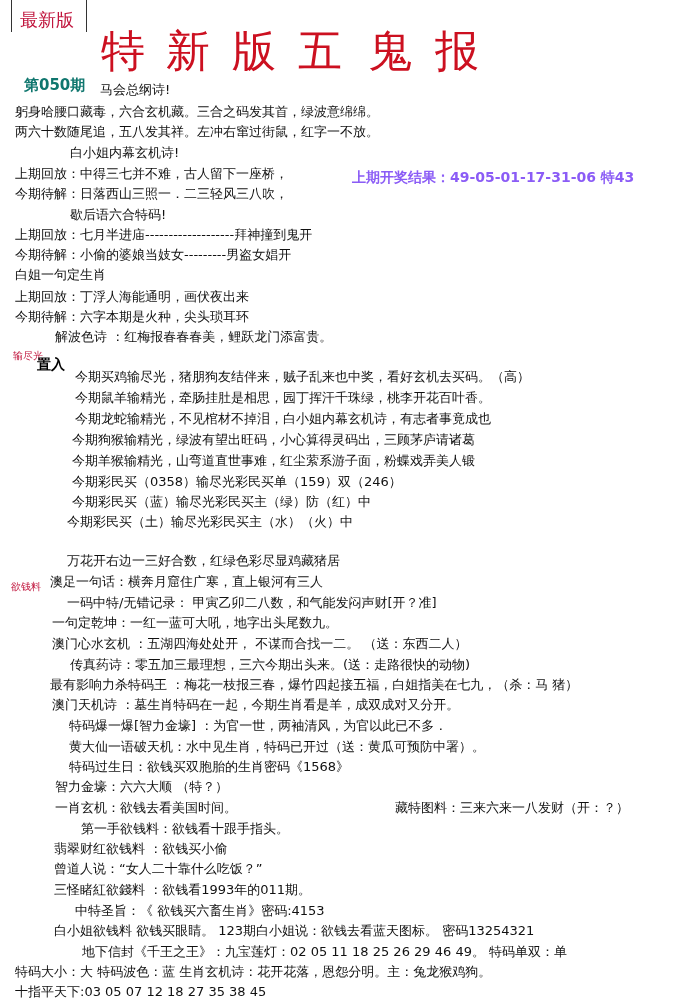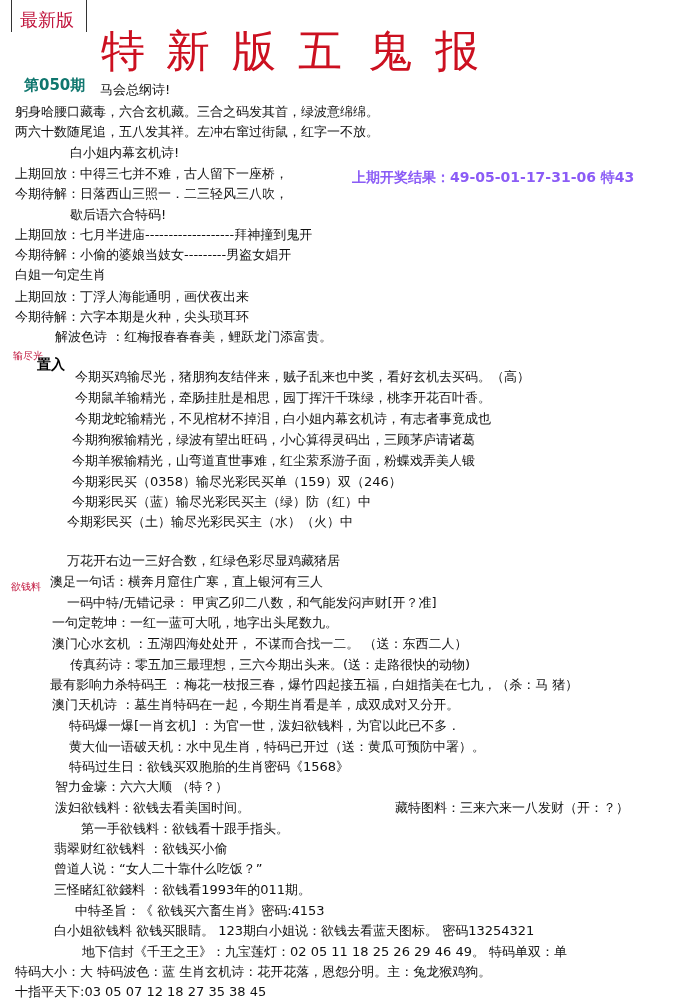--- a/index.html
+++ b/index.html
@@ -63,25 +63,25 @@
 
 <div class="abs section-label" style="left:11px; top:556px;margin-top:24px;">欲钱料</div>
 <div class="abs line" style="left:67px; top:553px;">万花开右边一三好合数，红绿色彩尽显鸡藏猪居</div>
 <div class="abs line" style="left:50px; top:574px;">澳足一句话：横奔月窟住广寒，直上银河有三人</div>
 <div class="abs line" style="left:67px; top:595px;">一码中特/无错记录：  甲寅乙卯二八数，和气能发闷声财[开？准]</div>
 <div class="abs line" style="left:52px; top:615px;">一句定乾坤：一红一蓝可大吼，地字出头尾数九。</div>
 <div class="abs line" style="left:52px; top:636px;">澳门心水玄机 ：五湖四海处处开，  不谋而合找一二。  （送：东西二人）</div>
 <div class="abs line" style="left:70px; top:657px;">传真药诗：零五加三最理想，三六今期出头来。(送：走路很快的动物)</div>
 <div class="abs line" style="left:50px; top:677px;">最有影响力杀特码王 ：梅花一枝报三春，爆竹四起接五福，白姐指美在七九，（杀：马  猪）</div>
 <div class="abs line" style="left:52px; top:697px;">澳门天机诗 ：墓生肖特码在一起，今期生肖看是羊，成双成对又分开。</div>
-<div class="abs line" style="left:69px; top:718px;">特码爆一爆[一肖玄机] ：为官一世，泼妇欲钱料，为官以此已不多．</div>
+<div class="abs line" style="left:69px; top:718px;">特码爆一爆[智力金壕] ：为官一世，两袖清风，为官以此已不多．</div>
 <div class="abs line" style="left:69px; top:739px;">黄大仙一语破天机：水中见生肖，特码已开过（送：黄瓜可预防中署）。</div>
 <div class="abs line" style="left:69px; top:759px;">特码过生日：欲钱买双胞胎的生肖密码《1568》</div>
 <div class="abs line" style="left:55px; top:779px;">智力金壕：六六大顺   （特？）</div>
-<div class="abs line" style="left:55px; top:800px;">泼妇欲钱料：欲钱去看美国时间。</div>
+<div class="abs line" style="left:55px; top:800px;">一肖玄机：欲钱去看美国时间。</div>
 <div class="abs line" style="left:395px; top:800px;">藏特图料：三来六来一八发财（开：？）</div>
 <div class="abs line" style="left:81px; top:821px;">第一手欲钱料：欲钱看十跟手指头。</div>
 <div class="abs line" style="left:54px; top:841px;">翡翠财红欲钱料 ：欲钱买小偷</div>
 <div class="abs line" style="left:54px; top:861px;">曾道人说：“女人二十靠什么吃饭？”</div>
 <div class="abs line" style="left:54px; top:882px;">三怪睹紅欲錢料 ：欲钱看1993年的011期。</div>
 <div class="abs line" style="left:75px; top:903px;">中特圣旨：《 欲钱买六畜生肖》密码:4153</div>
 <div class="abs line" style="left:54px; top:923px;">白小姐欲钱料   欲钱买眼睛。 123期白小姐说：欲钱去看蓝天图标。 密码13254321</div>
 <div class="abs line" style="left:82px; top:944px;">地下信封《千王之王》：九宝莲灯：02 05 11 18 25 26 29 46 49。 特码单双：单</div>
 <div class="abs line" style="left:15px; top:964px;">特码大小：大 特码波色：蓝 生肖玄机诗：花开花落，恩怨分明。主：兔龙猴鸡狗。</div>
 <div class="abs line" style="left:15px; top:984px;">十指平天下:03 05 07 12 18 27 35 38 45</div>

